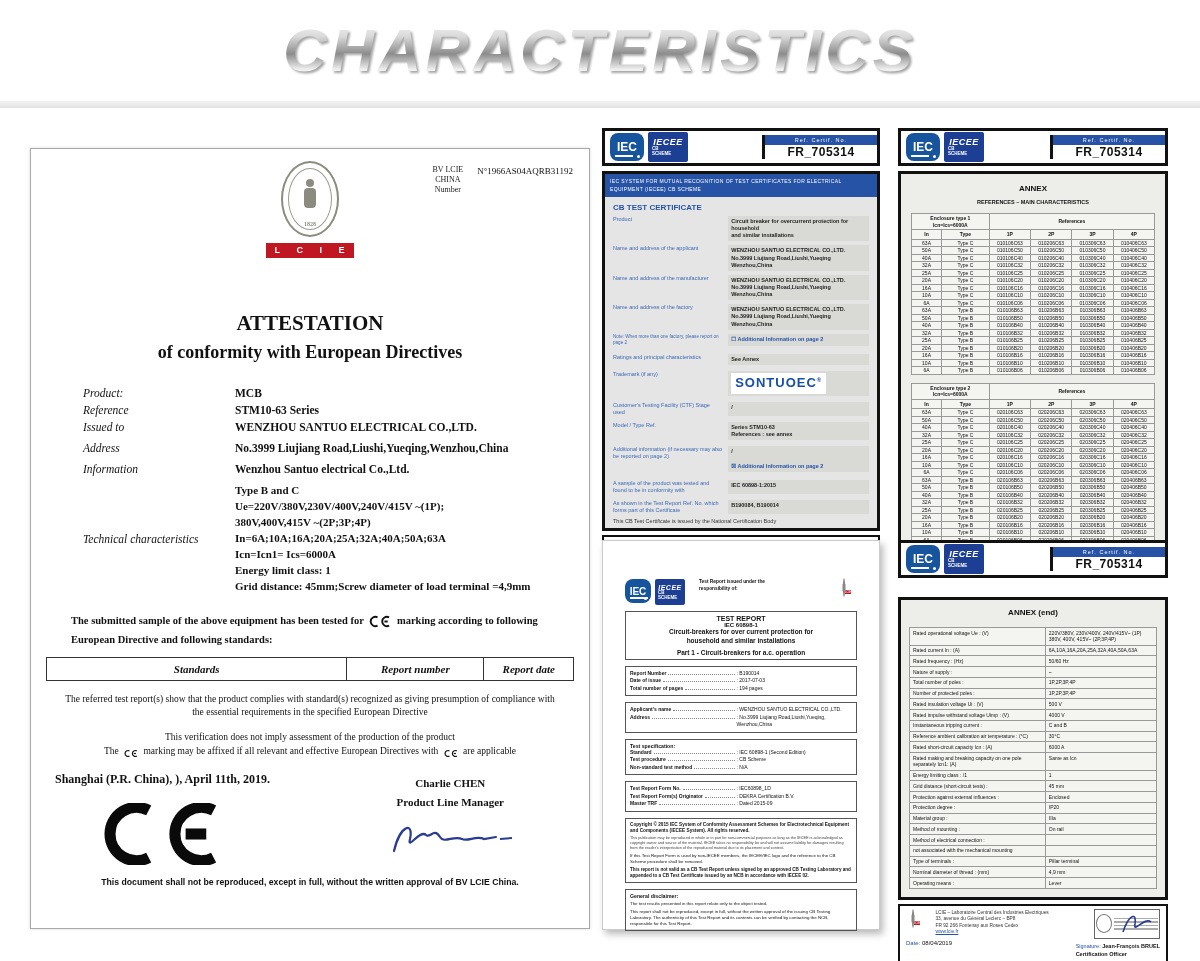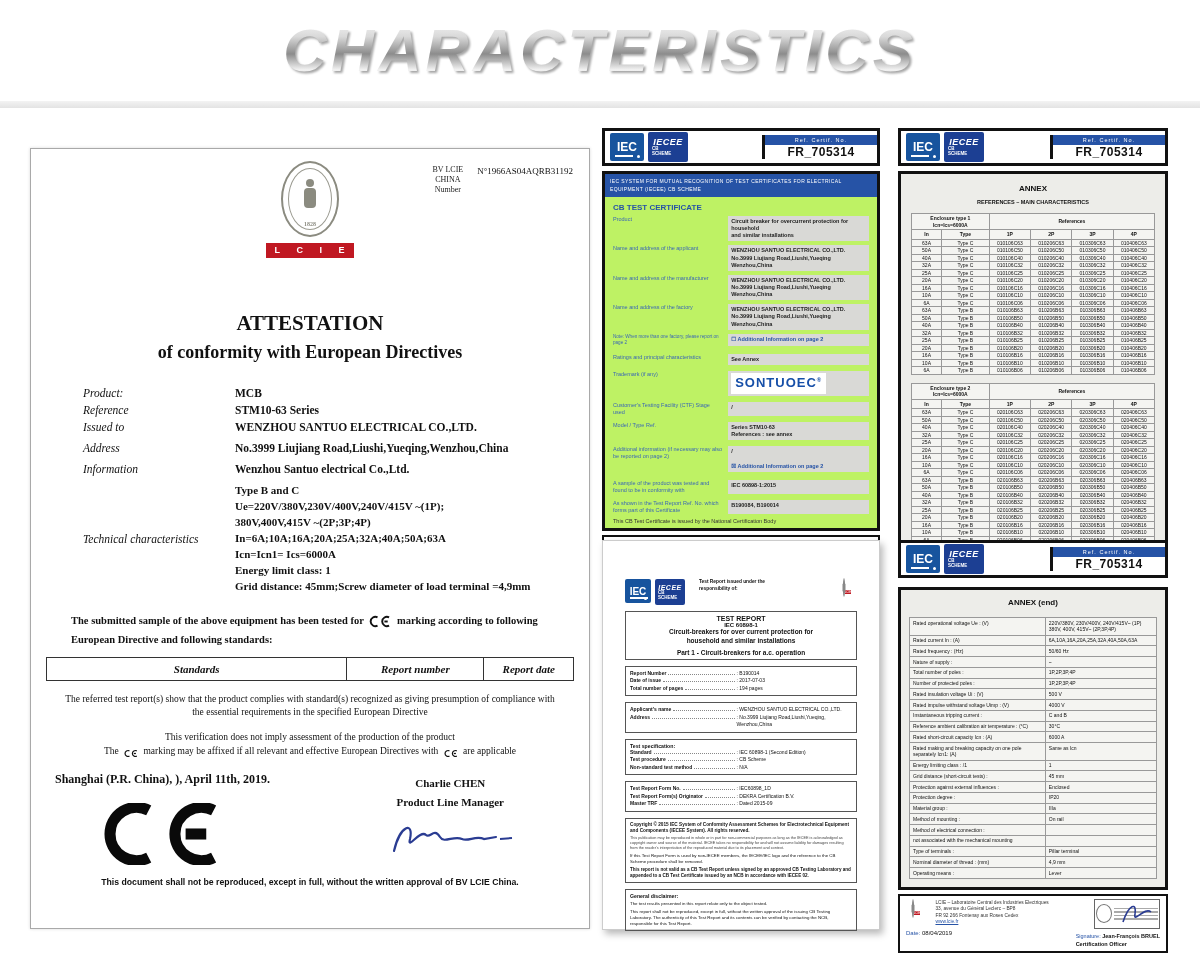--- a/index.html
+++ b/index.html
@@ -52,21 +52,21 @@
   .sign-zone{display:flex;margin:10px 24px 0;}
   .sign-left{width:55%;}
   .place-date{font-weight:bold;font-size:12px;}
   .ce-big{margin:16px 0 0 48px;}
   .sign-right{width:45%;text-align:center;}
   .signer{font-weight:bold;font-size:11px;line-height:1.4;margin-top:4px;}
   .att-foot-note{margin-top:6px;text-align:center;font-family:"Liberation Sans",sans-serif;font-weight:bold;font-size:8.7px;line-height:1.35;}
 
   
   .iec-chip{width:34px;height:28px;background:#17549e;color:#fff;font-weight:bold;font-size:12px;
-    display:flex;align-items:center;justify-content:center;border-radius:2px;position:relative;}
+    display:flex;align-items:center;justify-content:center;border-radius:8px;position:relative;}
   .iec-chip:after{content:"";position:absolute;left:5px;bottom:4px;width:18px;height:2px;background:#fff;}
   .iec-chip .dot{position:absolute;right:4px;bottom:3px;width:3px;height:3px;border-radius:50%;background:#fff;}
   .iecee-chip{width:40px;height:30px;background:#1c3f93;color:#fff;margin-left:4px;border-radius:2px;
     display:flex;flex-direction:column;align-items:center;justify-content:center;}
   .iecee-chip .t{font-style:italic;font-weight:bold;font-size:9px;letter-spacing:.5px;}
   .iecee-chip .s{font-size:4.5px;font-weight:bold;line-height:1.1;text-align:left;width:80%;}
   .ref-box{margin-left:auto;width:112px;border-left:3px solid #111;display:flex;flex-direction:column;}
   .ref-box .rb-top{background:#2653a6;color:#fff;font-size:5.5px;text-align:center;padding:2px 0;letter-spacing:1px;}
   .ref-box .rb-val{flex:1;display:flex;align-items:center;justify-content:center;font-weight:bold;font-size:12px;letter-spacing:.5px;}
   .cert-head{border:3px solid #111;height:38px;display:flex;align-items:center;padding:0 0 0 5px;background:#fff;box-sizing:border-box;}
@@ -96,21 +96,21 @@
   .stamp .slines div{height:1.5px;background:#aaa;margin:2px 0;}
   .scribble{position:absolute;right:2px;top:-4px;}
   .foot-date{margin-top:4px;font-size:6px;}
   .foot-date .k{color:#2653a6;}
   .foot-sig{position:absolute;right:6px;bottom:3px;font-size:5.5px;text-align:left;line-height:1.3;}
   .foot-sig .k{color:#2653a6;}
   .foot-sig .n{font-weight:bold;}
 
   
   .cb-cert{left:602px;top:128px;width:278px;}
-  .cb-body{border:3px solid #111;margin-top:5px;background:#bef264;}
+  .cb-body{border:3px solid #111;margin-top:5px;background:#e5e5e5;}
   
   .report{left:602px;top:540px;width:278px;height:390px;border:1px solid #ccc;box-shadow:3px 4px 7px rgba(0,0,0,.28);padding:38px 22px 0;box-sizing:border-box;}
   .rep-logos{display:flex;align-items:flex-start;}
   .rep-resp{font-size:4.8px;font-weight:bold;margin-left:14px;line-height:1.4;}
   .rep-bv{margin-left:auto;text-align:center;}
   .rep-box{border:1px solid #555;margin-top:6px;padding:3px 4px;}
   .rep-title{text-align:center;font-weight:bold;}
   .rep-title .l1{font-size:7px;}
   .rep-title .l2{font-size:6px;}
   .rep-title .l3{font-size:6.5px;line-height:1.35;}
@@ -129,21 +129,21 @@
   
   .annex{left:898px;top:128px;width:270px;}
   .annex-body{border:3px solid #111;margin-top:5px;background:#edede9;padding:6px 10px 8px;min-height:295px;box-sizing:border-box;}
   .ax-title{text-align:center;font-weight:bold;font-size:8px;margin-top:4px;}
   .ax-sub{text-align:center;font-weight:bold;font-size:5.5px;margin-top:6px;}
   .ref-table{border-collapse:collapse;margin:8px auto 0;width:100%;background:#f4f4f1;}
   .ref-table th,.ref-table td{border:1px solid #999;font-size:5px;line-height:6.5px;text-align:center;padding:0 1px;}
   .ref-table thead th{font-weight:bold;padding:1px;}
   .ref-table .corner{width:32%;}
   .annex-end{left:898px;top:540px;width:270px;}
-  .axe-body{border:3px solid #111;margin-top:9px;background:#edede9;padding:4px 8px 8px;min-height:270px;box-sizing:border-box;}
+  .axe-body{border:3px solid #111;margin-top:19px;background:#edede9;padding:4px 8px 8px;min-height:270px;box-sizing:border-box;}
   .kv-table{border-collapse:collapse;width:100%;margin-top:10px;background:#f4f4f1;}
   .kv-table td{border:1px solid #999;font-size:5px;line-height:1.35;padding:1.5px 3px;vertical-align:top;}
   .kv-table td:first-child{width:55%;}
   .annex .cert-foot,.annex-end .cert-foot{border-width:2px;}
 </style>
 </head>
 <body>
 
 <div class="main-title">CHARACTERISTICS</div>
 <div class="title-rule"></div>

